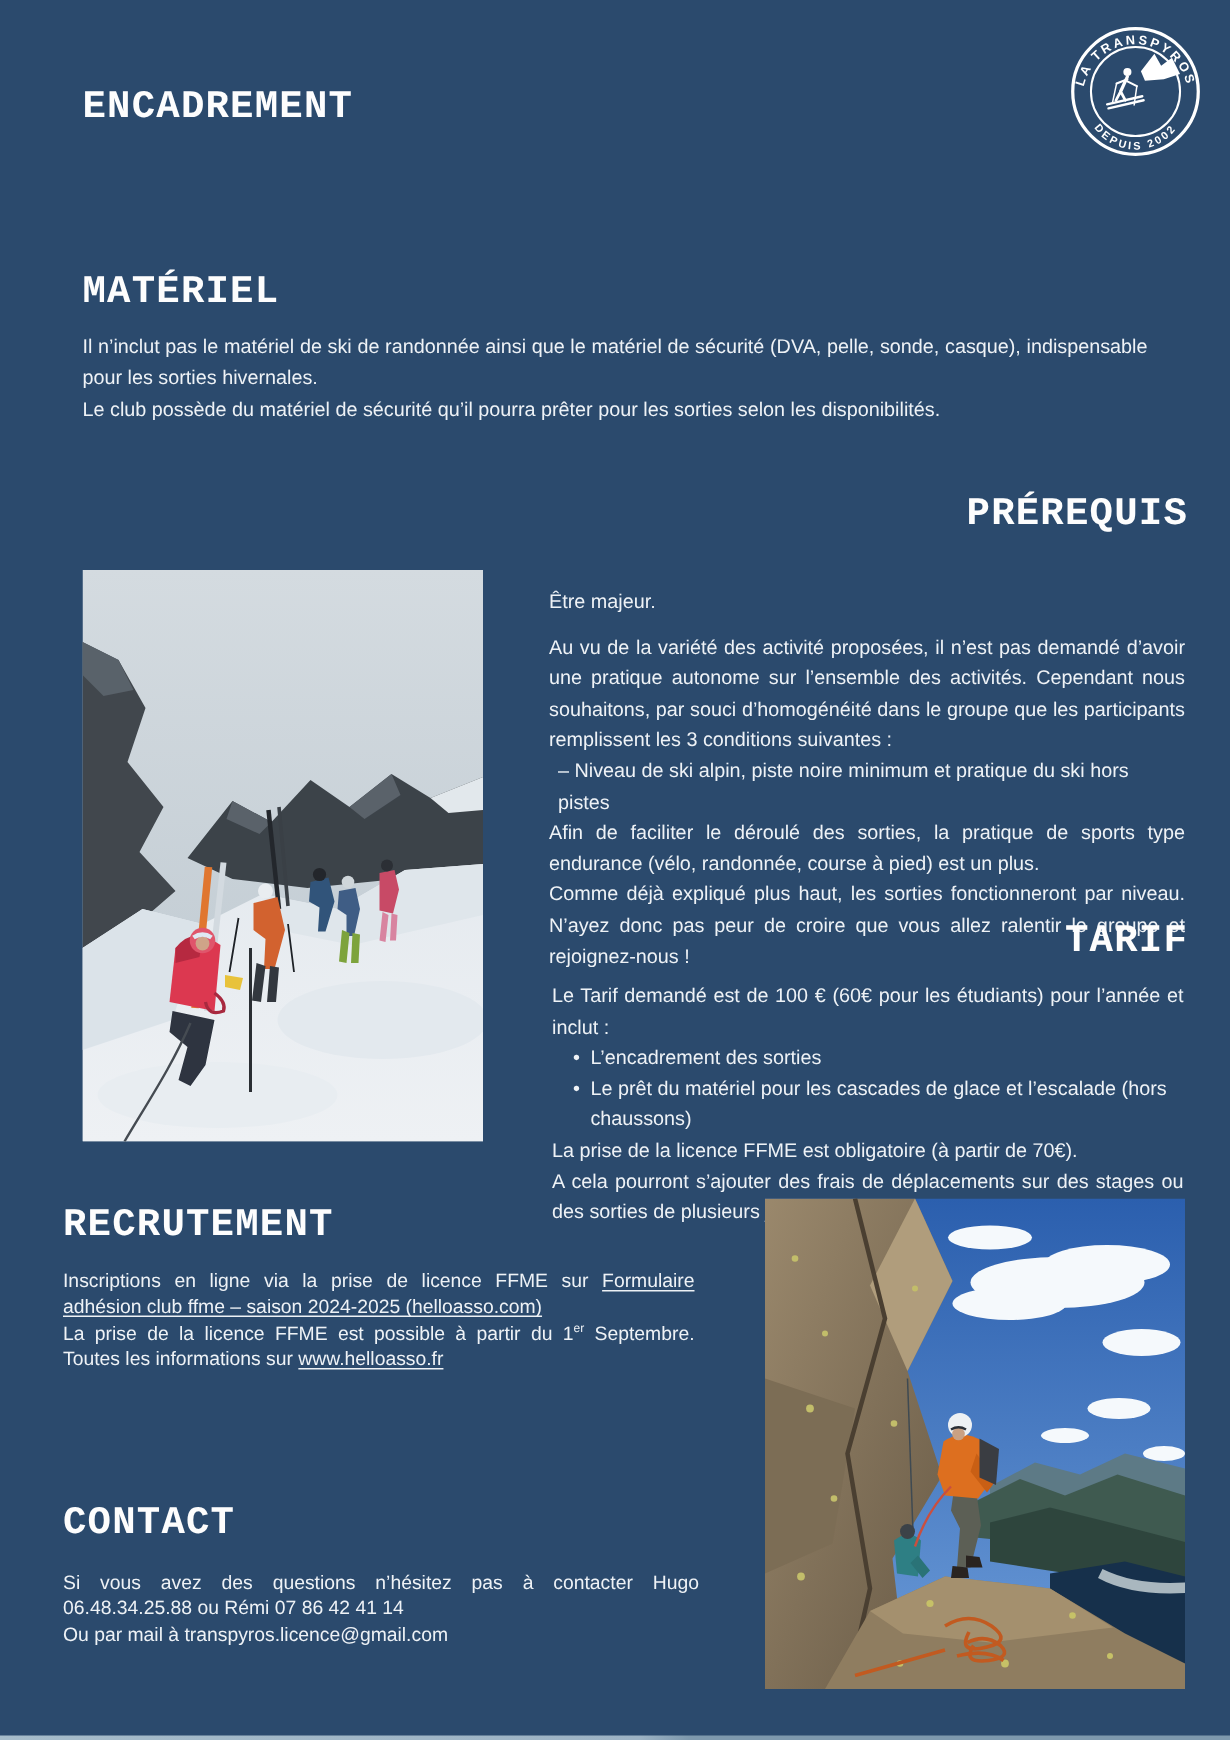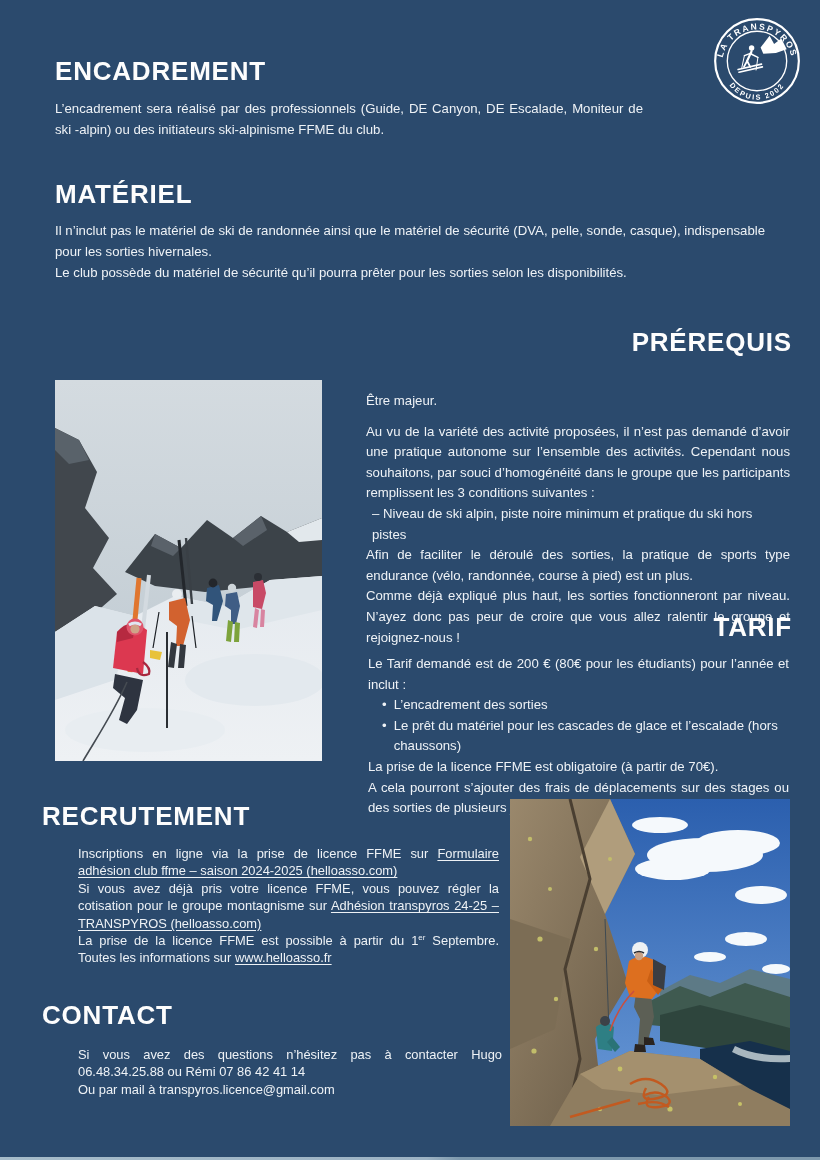--- a/index.html
+++ b/index.html
@@ -1,24 +1,24 @@
 <!DOCTYPE html>
 <html><head>
 <meta charset="utf-8">
 <style>
   html,body{margin:0;padding:0;background:#2b4a6d;}
   .page{position:relative;width:820px;height:1160px;background:#2b4a6d;
         font-family:"Liberation Sans",sans-serif;overflow:hidden;}
   h2.h{position:absolute;margin:0;color:#fdfdfd;font-size:26px;font-weight:bold;
-       letter-spacing:.8px;white-space:nowrap;}
+       letter-spacing:.8px;white-space:nowrap;font-family:Liberation Mono, monospace;}
   .block{position:absolute;color:#eef2f6;}
   .block p{margin:0;}
   .body-lg{font-size:13.2px;line-height:21px;text-align:justify;}
   .body-md{font-size:13.2px;line-height:20.6px;text-align:justify;}
-  .body-sm{font-size:12.9px;line-height:17.4px;text-align:justify;margin-left:36px;}
+  .body-sm{font-size:12.9px;line-height:17.4px;text-align:justify;}
   .nj{text-align:left;padding-left:6px;}
   .gap-b{margin-bottom:10px !important;}
   .li{display:flex;gap:7px;padding-left:14px;text-align:left;}
   .blt{flex:0 0 auto;}
   a.lnk{color:inherit;text-decoration:underline;text-underline-offset:2px;}
   sup.ord{font-size:8px;vertical-align:super;line-height:0;}
   .photo{position:absolute;display:block;}
   .bottom-strip{position:absolute;left:0;bottom:0;width:820px;height:3px;
         background:linear-gradient(to right,#a6bcca 0%,#9db3c4 52%,#7e99ad 56%,#7e99ad 100%);}
   .logo{position:absolute;left:712px;top:16px;width:90px;height:90px;}
@@ -49,23 +49,20 @@
       <path d="M44,39 L39,50" stroke-width="2.4"></path>
       <path d="M44,41 L36,44 M44,42.5 L51,46" stroke-width="1.6"></path>
       <path d="M36,44 L33,58 M51,46 L49,60" stroke-width="1.1"></path>
       <path d="M39,50 L35.5,56.5 M39,50 L42.5,56.5" stroke-width="2"></path>
       <path d="M29,59.5 L55,53.5" stroke-width="1.8"></path>
       <path d="M30,62.5 L56,56.5" stroke-width="1.8"></path>
     </g>
   </svg>
 
   <h2 class="h" style="left:55px;top:56px">ENCADREMENT</h2>
-  <div class="block body-lg" style="left:55px;top:98px;width:588px">
-    <p>L’encadrement sera réalisé par des professionnels (Guide, DE Canyon, DE Escalade, Moniteur de ski -alpin) ou des initiateurs ski-alpinisme FFME du club.</p>
-  </div>
 
   <h2 class="h" style="left:55px;top:179px">MATÉRIEL</h2>
   <div class="block body-lg" style="left:55px;top:220px;width:710px">
     <p>Il n’inclut pas le matériel de ski de randonnée ainsi que le matériel de sécurité (DVA, pelle, sonde, casque), indispensable pour les sorties hivernales.</p>
     <p>Le club possède du matériel de sécurité qu’il pourra prêter pour les sorties selon les disponibilités.</p>
   </div>
 
   <h2 class="h" style="right:28px;top:327px">PRÉREQUIS</h2>
   <div class="block body-md" style="left:366px;top:391px;width:424px">
     <p class="gap-b">Être majeur.</p>
@@ -127,37 +124,36 @@
       <path d="M88,282 q8,6 6,12 q-10,4 -12,-6" stroke="#a8293f" stroke-width="2.2" fill="none"></path>
       <path d="M60,294 l28,6 -6,30 -10,14 -8,-4 6,-22 -12,-10 Z" fill="#2e3440"></path>
       <path d="M95,270 l12,2 -2,8 -10,-2 Z" fill="#e8c23a"></path>
     </g>
     <path d="M112,252 L112,348" stroke="#2a2e33" stroke-width="2"></path>
     <path d="M72,302 C60,330 44,354 28,381" stroke="#454b52" stroke-width="1.6" fill="none"></path>
   </svg>
 
   <h2 class="h" style="right:28px;top:612px">TARIF</h2>
   <div class="block body-md" style="left:368px;top:654px;width:421px">
-    <p>Le Tarif demandé est de 200 € (80€ pour les étudiants) pour l’année et inclut :</p>
+    <p>Le Tarif demandé est de 100 € (60€ pour les étudiants) pour l’année et inclut :</p>
     <div class="li">
       <span class="blt">•</span>
       <span>L’encadrement des sorties</span>
     </div>
     <div class="li">
       <span class="blt">•</span>
       <span>Le prêt du matériel pour les cascades de glace et l’escalade (hors chaussons)</span>
     </div>
     <p>La prise de la licence FFME est obligatoire (à partir de 70€).</p>
     <p>A cela pourront s’ajouter des frais de déplacements sur des stages ou des sorties de plusieurs jours.</p>
   </div>
 
   <h2 class="h" style="left:42px;top:801px">RECRUTEMENT</h2>
   <div class="block body-sm" style="left:42px;top:845px;width:421px">
     <p><span>Inscriptions en ligne via la prise de licence FFME sur </span><a class="lnk" href="#">Formulaire adhésion club ffme – saison 2024-2025 (helloasso.com)</a></p>
-    <p><span>Si vous avez déjà pris votre licence FFME, vous pouvez régler la cotisation pour le groupe montagnisme sur </span><a class="lnk" href="#">Adhésion transpyros 24-25 – TRANSPYROS (helloasso.com)</a></p>
     <p><span>La prise de la licence FFME est possible à partir du 1</span><sup class="ord">er</sup><span> Septembre. Toutes les informations sur </span><a class="lnk" href="#">www.helloasso.fr</a></p>
   </div>
 
   <h2 class="h" style="left:42px;top:1000px">CONTACT</h2>
   <div class="block body-sm" style="left:42px;top:1046px;width:424px">
     <p>Si vous avez des questions n’hésitez pas à contacter Hugo 06.48.34.25.88 ou Rémi 07 86 42 41 14</p>
     <p>Ou par mail à transpyros.licence@gmail.com</p>
   </div>
 
   <svg class="photo" style="left:510px;top:799px;width:280px;height:327px" viewBox="0 0 280 327" preserveAspectRatio="none">

